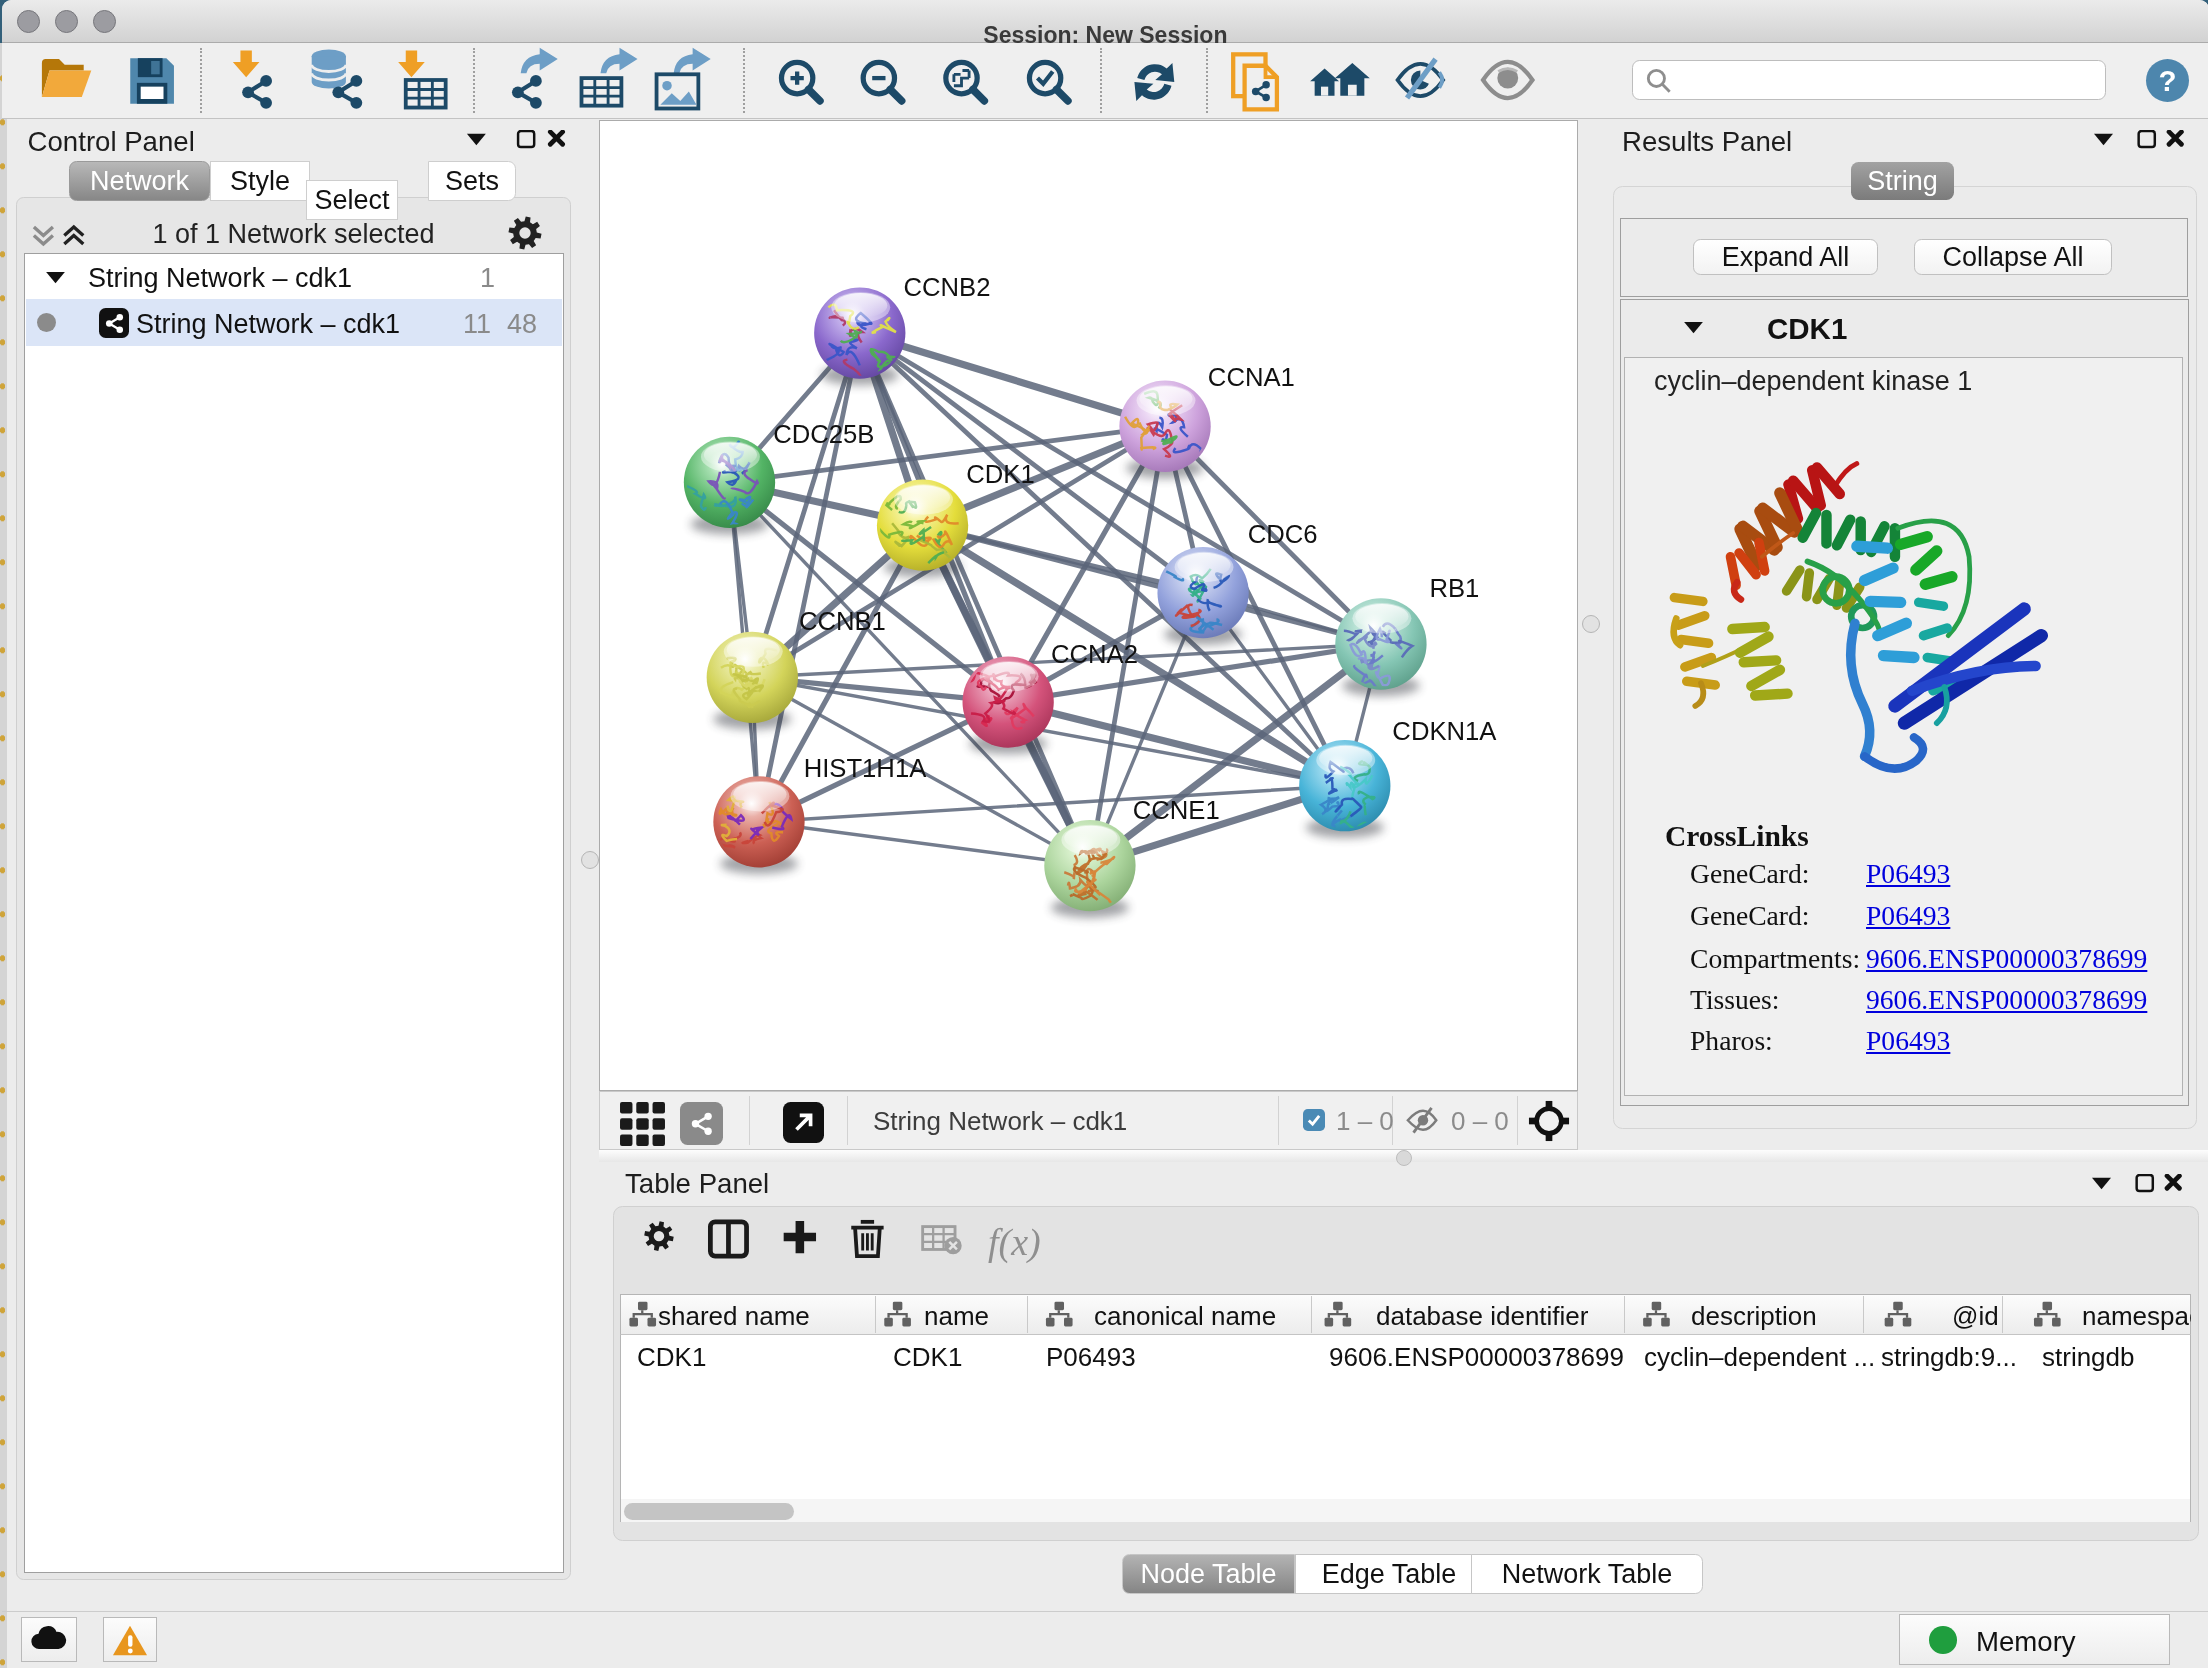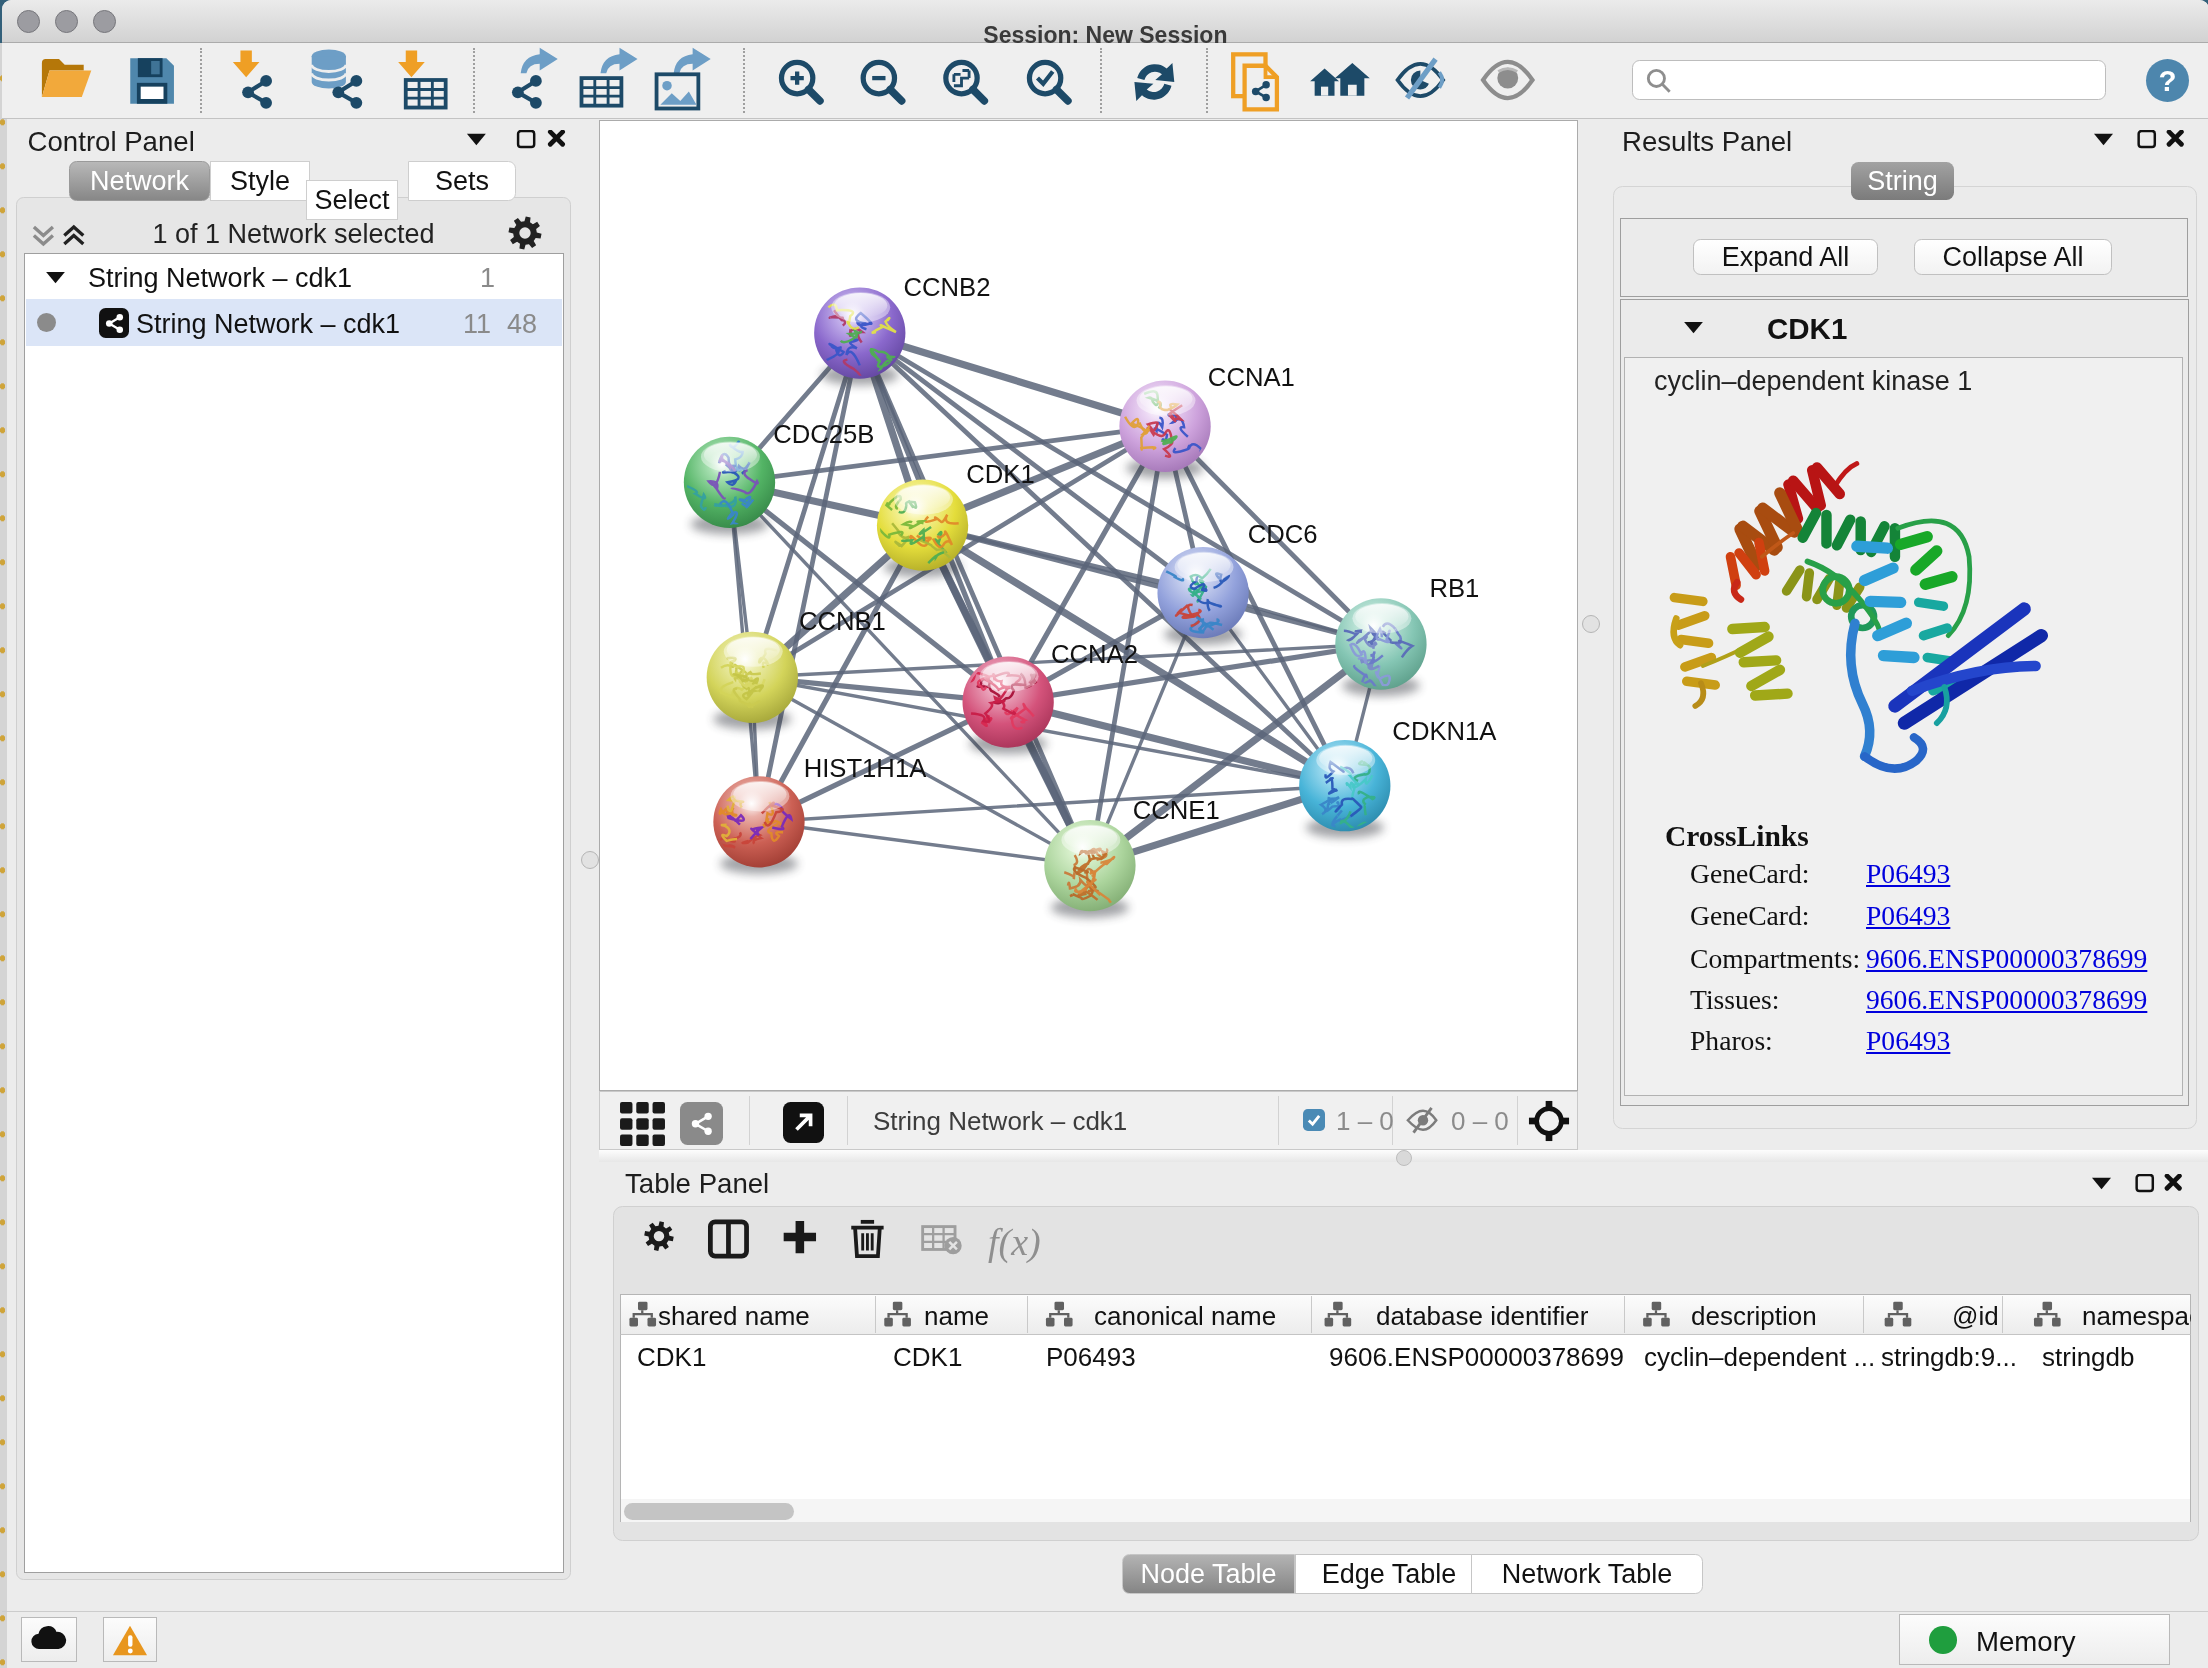--- a/index.html
+++ b/index.html
@@ -170,21 +170,21 @@
 
   <div class="abs panel-title" style="left:27.6px;top:126px;">Control Panel</div>
   <svg class="abs" style="left:465px;top:130px;" width="109" height="19" viewBox="0 0 115 20">
     <path d="M2 4 L22 4 L12 16 Z" fill="#111"></path>
     <rect x="56" y="1" width="17" height="17" fill="none" stroke="#111" stroke-width="2.6" rx="3"></rect>
     <path d="M90 2 L103 15 M103 2 L90 15" stroke="#111" stroke-width="5" stroke-linecap="round"></path>
   </svg>
   <div class="abs tabbtn" style="left:69px;width:141px;background:linear-gradient(#b8b8b8,#878787);color:#fff;border-radius:7.6px;border-color:#9a9a9a;z-index:3;">Network</div>
   <div class="abs tabbtn" style="left:210px;width:100px;border-radius:0;z-index:2;">Style</div>
   <div class="abs tabbtn" style="left:306px;width:92px;z-index:2;margin-top:19px;">Select</div>
-  <div class="abs tabbtn" style="left:408px;width:108px;border-radius:0 7.6px 7.6px 0;z-index:2;">Sets</div>
+  <div class="abs tabbtn" style="left:428px;width:88px;border-radius:0 7.6px 7.6px 0;z-index:2;">Sets</div>
   <div class="abs ctl-container"></div>
 
   <svg class="abs" style="left:32px;top:224px;" width="57" height="25" viewBox="0 0 60 26">
     <path d="M2 3 L12 12 L22 3 M2 12 L12 21 L22 12" fill="none" stroke="#8b8b8b" stroke-width="3.5"></path>
     <path d="M34 12 L44 3 L54 12 M34 21 L44 12 L54 21" fill="none" stroke="#222" stroke-width="3.5"></path>
   </svg>
   <div class="abs" style="left:16px;top:219px;width:555px;text-align:center;font-size:27px;color:#222;">1 of 1 Network selected</div>
   <svg class="abs" style="left:508px;top:216px;" width="34" height="34" viewBox="0 0 36 36">
       <path fill-rule="evenodd" fill="#222" d="M18.8 0.5 L23.9 1.5 L23.3 6.7 L26.4 8.8 L30.9 6.2 L33.8 10.5 L29.8 13.8 L30.5 17.4 L35.5 18.8 L34.5 23.9 L29.3 23.3 L27.2 26.4 L29.8 30.9 L25.5 33.8 L22.2 29.8 L18.6 30.5 L17.2 35.5 L12.1 34.5 L12.7 29.3 L9.6 27.2 L5.1 29.8 L2.2 25.5 L6.2 22.2 L5.5 18.6 L0.5 17.2 L1.5 12.1 L6.7 12.7 L8.8 9.6 L6.2 5.1 L10.5 2.2 L13.8 6.2 L17.4 5.5 Z M24.0 18.0 A6 6 0 1 0 12.0 18.0 A6 6 0 1 0 24.0 18.0 Z"></path>
     </svg>

